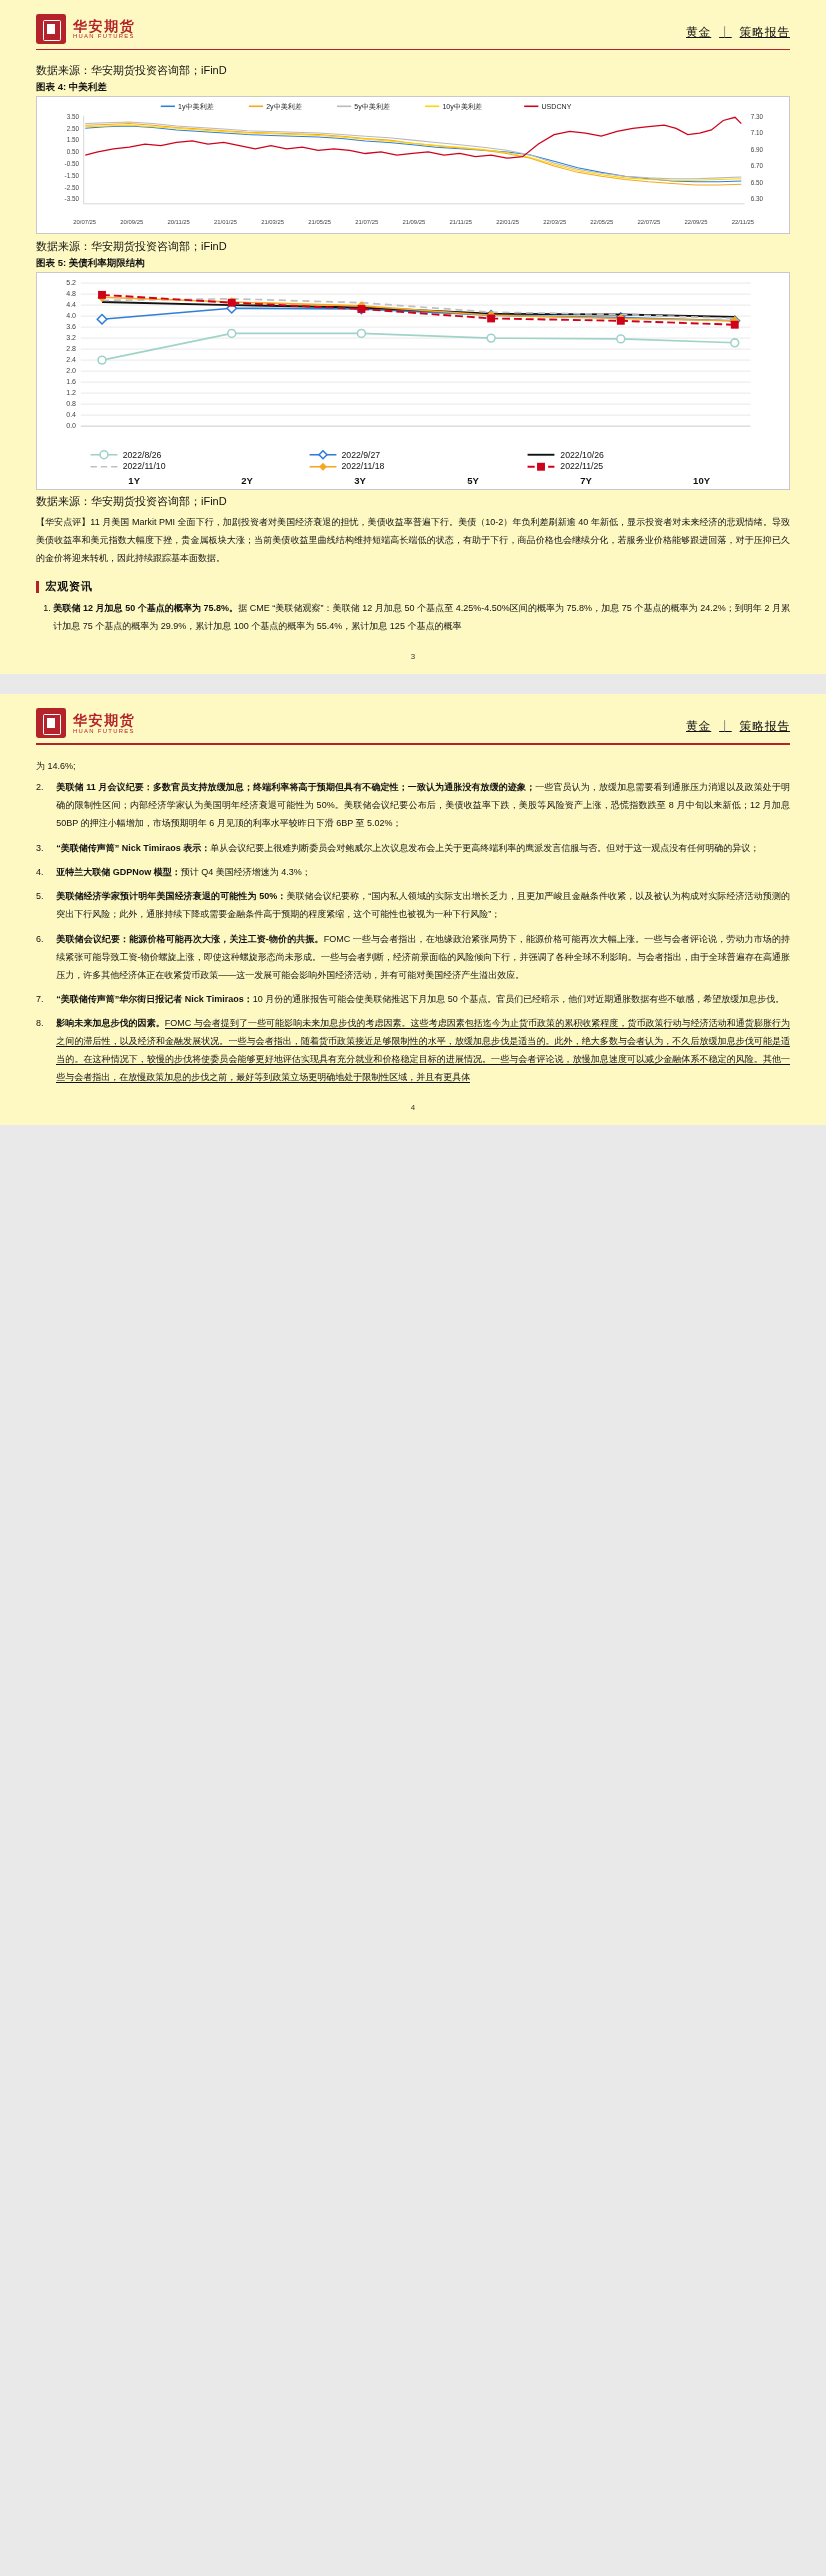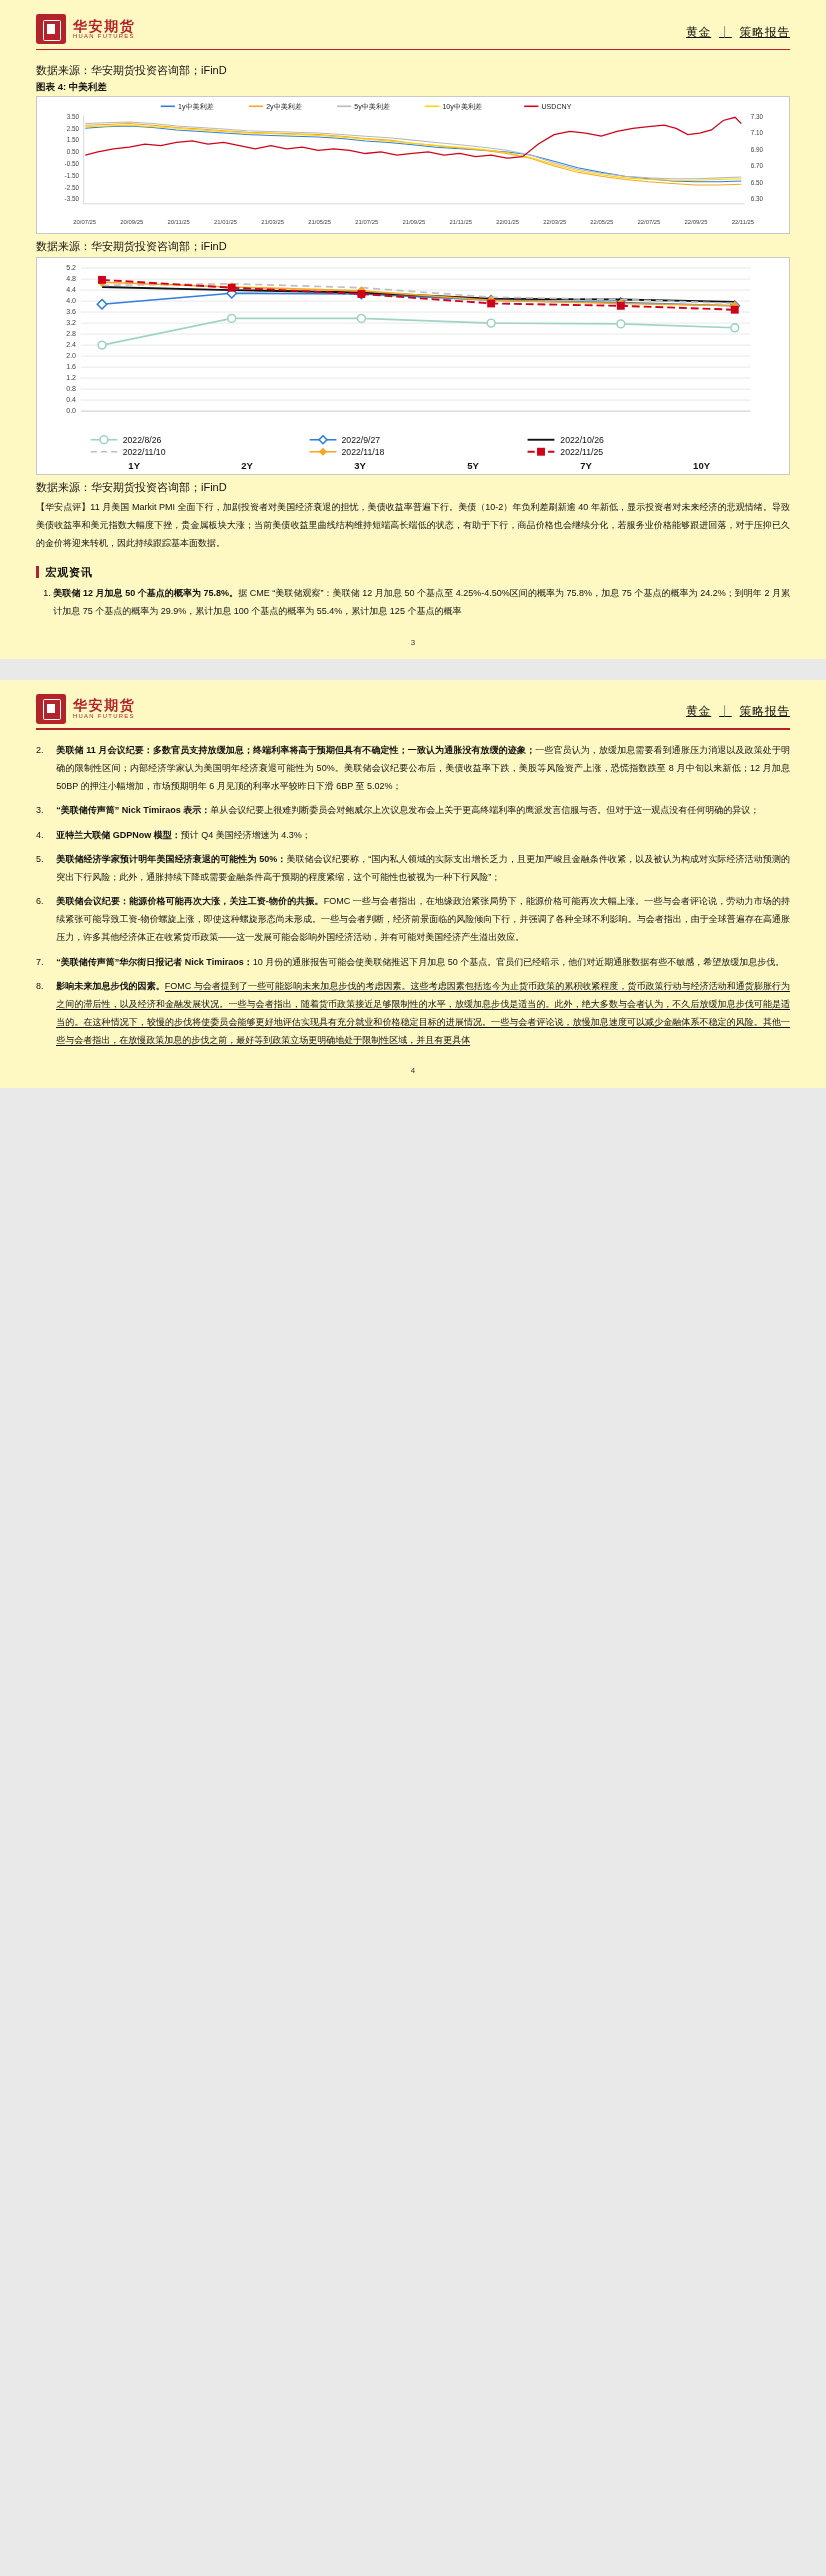--- a/index.html
+++ b/index.html
@@ -209,20 +209,21 @@
             <span>22/05/25</span>
           <span>22/07/25</span>
             <span>22/09/25</span>
             <span>22/11/25</span>
         </div>
       </div>
     </div>
 
     <div class="src-note">数据来源：华安期货投资咨询部；iFinD</div>
 
+    <div class="fig-title">图表 5: 美债利率期限结构</div>
     <div class="fig-box">
       <div class="c5">
         <svg width="741" height="169" viewBox="0 0 940 215" style="font-size:11.5px">
 
           <g font-size="9" font-family="Liberation Sans" fill="#444" text-anchor="end">
             <text x="42" y="12">5.2</text>
               <text x="42" y="26">4.8</text>
               <text x="42" y="40">4.4</text>
             <text x="42" y="54">4.0</text>
               <text x="42" y="68">3.6</text>
@@ -385,20 +386,21 @@
     </div>
     <div class="hdr-right">
       <span>黄金</span>
       <span class="hdr-sep">丨</span>
       <span>策略报告</span>
     </div>
   </div>
   <div class="hdr-rule"></div>
 
   <div class="content">
+    <p class="body" style="margin-top:4.7px">为 14.6%;</p>
 
     <ol class="items" start="2" style="list-style:none;padding-left:0">
       <li style="display:flex;gap:6.3px">
         <span style="min-width:14px">2.</span>
         <span><span class="b">美联储 11 月会议纪要：多数官员支持放缓加息；终端利率将高于预期但具有不确定性；一致认为通胀没有放缓的迹象；</span><span>一些官员认为，放缓加息需要看到通胀压力消退以及政策处于明确的限制性区间；内部经济学家认为美国明年经济衰退可能性为 50%。美联储会议纪要公布后，美债收益率下跌，美股等风险资产上涨，恐慌指数跌至 8 月中旬以来新低；12 月加息 50BP 的押注小幅增加，市场预期明年 6 月见顶的利率水平较昨日下滑 6BP 至 5.02%；</span></span>
       </li>
       <li style="display:flex;gap:6.3px">
         <span style="min-width:14px">3.</span>
         <span><span class="b">“美联储传声筒” Nick Timiraos 表示：</span><span>单从会议纪要上很难判断委员会对鲍威尔上次议息发布会上关于更高终端利率的鹰派发言信服与否。但对于这一观点没有任何明确的异议；</span></span>
       </li>

